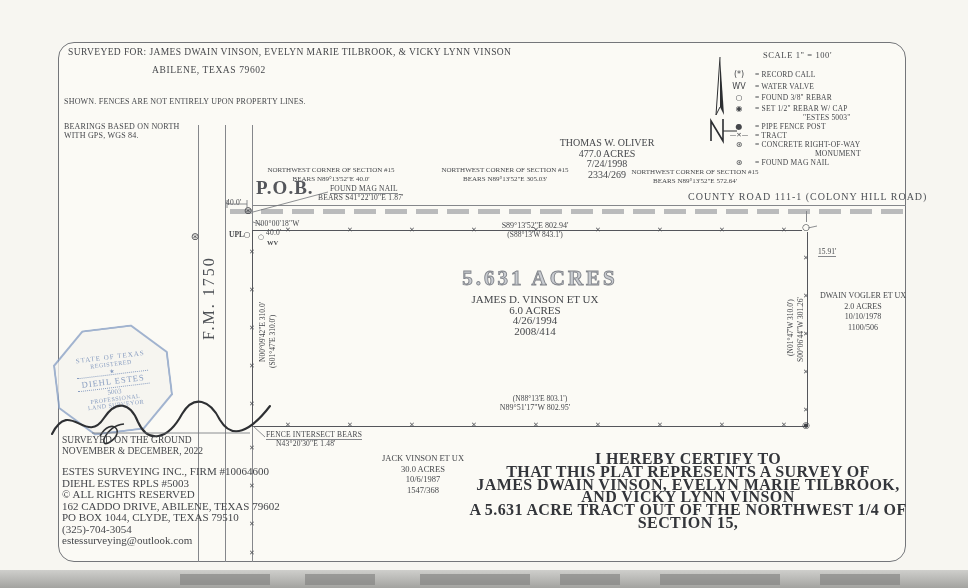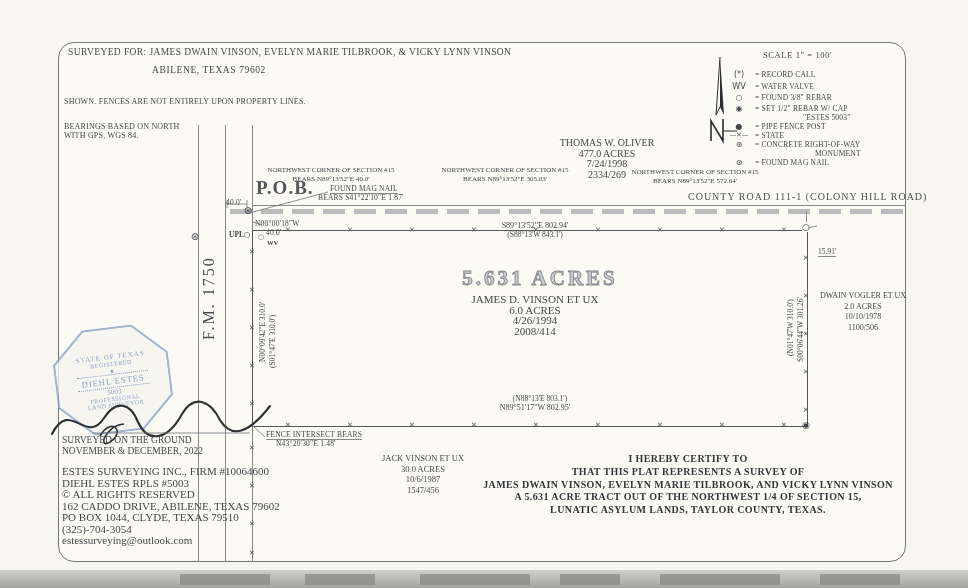--- a/index.html
+++ b/index.html
@@ -27,21 +27,21 @@
   .leg .l{margin-left:4px;letter-spacing:.2px;}
   .vrot{position:absolute;transform:rotate(-90deg);transform-origin:0 0;white-space:nowrap;}
   .seal{position:absolute;left:54px;top:326px;width:118px;height:108px;transform:rotate(-7deg);opacity:.8;}
   .oct{position:absolute;inset:0;clip-path:polygon(29% 1%,71% 1%,99% 30%,99% 70%,71% 99%,29% 99%,1% 70%,1% 30%);background:#8ba2c6;}
   .oct2{position:absolute;inset:2px;clip-path:polygon(29% 1%,71% 1%,99% 30%,99% 70%,71% 99%,29% 99%,1% 70%,1% 30%);background:#f6f5f0;}
   .sealtxt{position:absolute;inset:0;display:flex;flex-direction:column;align-items:center;
         justify-content:center;color:#6d87b4;font-family:"Liberation Serif",serif;text-align:center;}
   .scan{position:absolute;left:0;top:570px;width:968px;height:18px;
         background:linear-gradient(#cfcfcc,#a3a3a0);}
   .scan i{position:absolute;top:4px;height:11px;background:#838381;opacity:.65;display:block;}
-  .cert{font-size:10px;font-weight:700;letter-spacing:.4px;line-height:12.8px;color:#33353a;}
+  .cert{font-size:16px;font-weight:700;letter-spacing:.4px;line-height:12.8px;color:#33353a;}
 </style>
 </head>
 <body>
 
 <div class="page" id="plat">
 
   <div class="sheet-border"></div>
 
   <div class="t" style="left:68px;top:47px;font-size:9.5px;letter-spacing:.4px;">SURVEYED FOR: JAMES DWAIN VINSON, EVELYN MARIE TILBROOK, &amp; VICKY LYNN VINSON</div>
   <div class="t" style="left:152px;top:65px;font-size:9.5px;letter-spacing:.6px;">ABILENE, TEXAS 79602</div>
@@ -67,21 +67,21 @@
     <span class="s">◉</span>
     <span class="l">= SET 1/2" REBAR W/ CAP</span>
     </div>
   <div class="t sm" style="left:803px;top:113px;">"ESTES 5003"</div>
   <div class="leg" style="top:122px">
     <span class="s">●</span>
     <span class="l">= PIPE FENCE POST</span>
     </div>
   <div class="leg" style="top:131px">
     <span class="s" style="font-size:6.5px">—✕—</span>
-    <span class="l">= STATE</span>
+    <span class="l">= TRACT</span>
     </div>
   <div class="leg" style="top:140px">
     <span class="s">⊛</span>
     <span class="l">= CONCRETE RIGHT-OF-WAY</span>
     </div>
   <div class="t sm" style="left:815px;top:149px;">MONUMENT</div>
   <div class="leg" style="top:158px">
     <span class="s">⊛</span>
     <span class="l">= FOUND MAG NAIL</span>
     </div>
@@ -167,29 +167,28 @@
     <div>10/10/1978</div>
     <div>1100/506</div>
   </div>
 
   <div class="t sm" style="left:266px;top:430px;border-bottom:.8px solid #85878b;">FENCE INTERSECT BEARS</div>
   <div class="t sm" style="left:276px;top:439px;">N43°20'30"E 1.48'</div>
   <div class="t c blk" style="left:358px;top:453px;width:130px;font-size:8.5px;">
     <div>JACK VINSON ET UX</div>
     <div>30.0 ACRES</div>
     <div>10/6/1987</div>
-    <div>1547/456</div>
+    <div>1547/368</div>
   </div>
 
   <div class="t c cert" style="left:468px;top:453px;width:440px;white-space:normal;">
     <div>I HEREBY CERTIFY TO</div>
     <div>THAT THIS PLAT REPRESENTS A SURVEY OF</div>
     <div>JAMES DWAIN VINSON, EVELYN MARIE TILBROOK, AND VICKY LYNN VINSON</div>
     <div>A 5.631 ACRE TRACT OUT OF THE NORTHWEST 1/4 OF SECTION 15,</div>
-    <div>LUNATIC ASYLUM LANDS, TAYLOR COUNTY, TEXAS.</div>
   </div>
 
   <div class="seal">
     <div class="oct"></div>
     <div class="oct2"></div>
     <div class="sealtxt">
       <div style="font-size:7px;letter-spacing:1px;">STATE OF TEXAS</div>
       <div style="font-size:6px;letter-spacing:.5px;">REGISTERED</div>
       <div style="font-size:6px;">★</div>
       <div style="font-size:8.5px;letter-spacing:1px;border-top:1px dotted #6d87b4;border-bottom:1px dotted #6d87b4;padding:1px 4px;">DIEHL ESTES</div>

